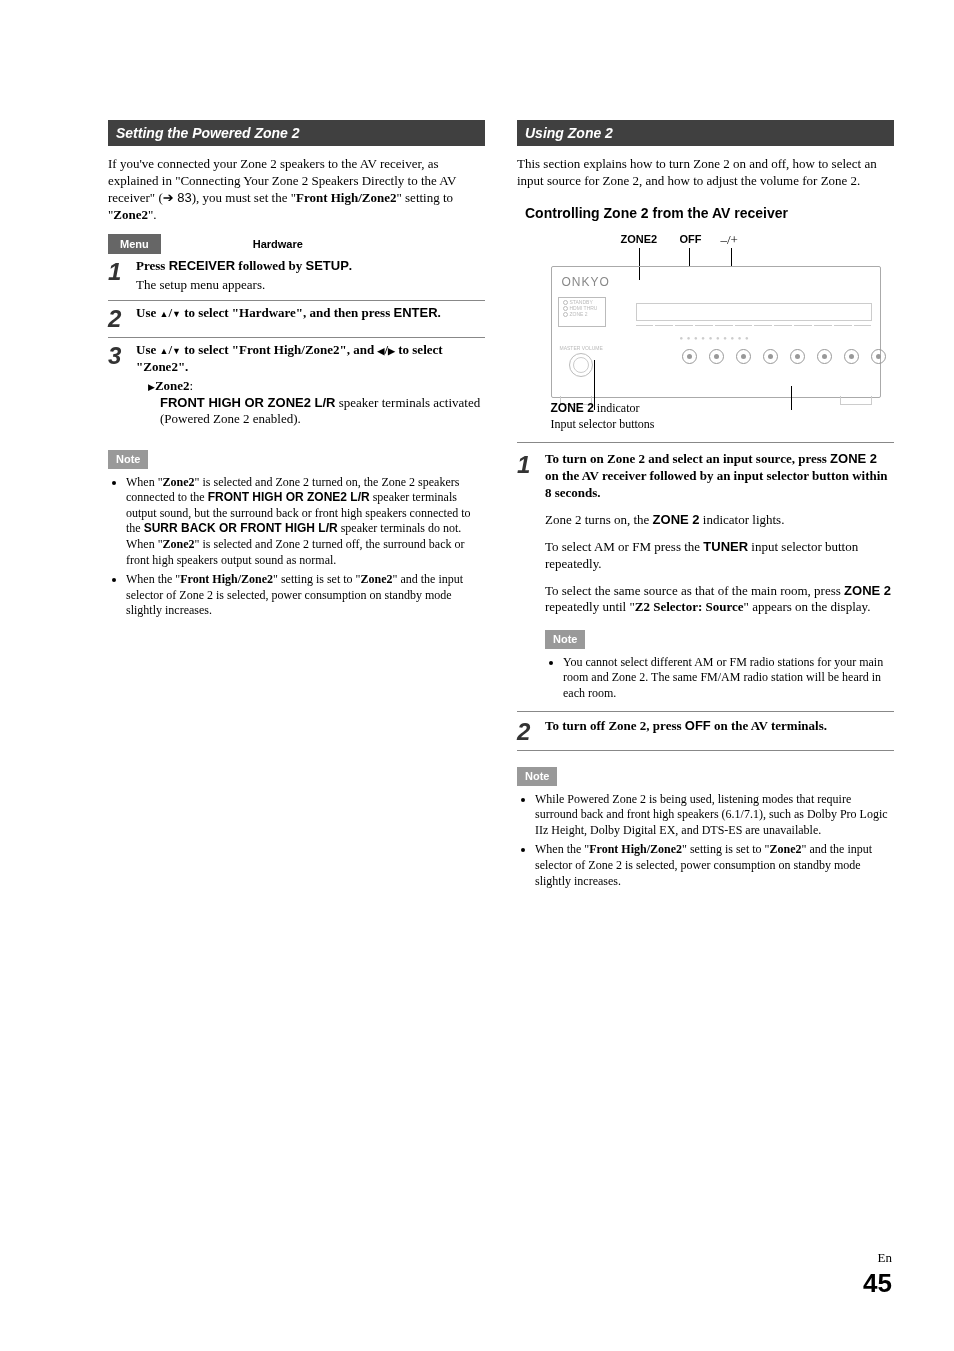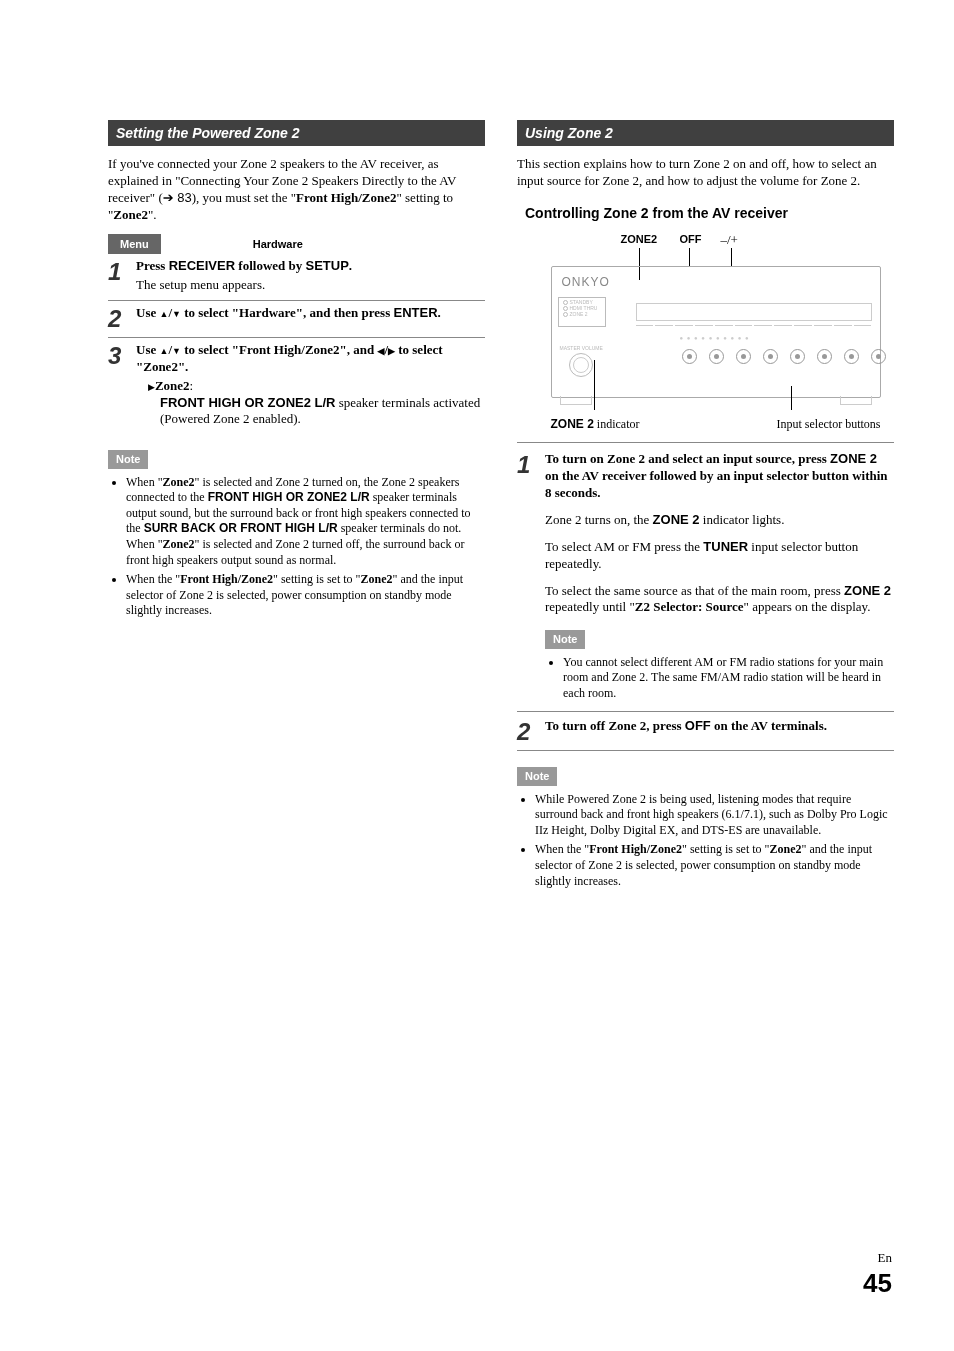--- a/index.html
+++ b/index.html
@@ -291,20 +291,21 @@
   border-top: none;
 }
 .rf-bottom-labels {
   position: absolute;
   bottom: 0;
   left: 20px;
   right: 0;
   display: flex;
   justify-content: space-between;
   font-size: 12px;
+  flex-direction: column;
 }
 .rf-bl-ind {
 }
 .rf-bl-btn {
 }
 .rf-lead-b1 {
   position: absolute;
   left: 63px;
   bottom: 22px;
   width: 1px;

